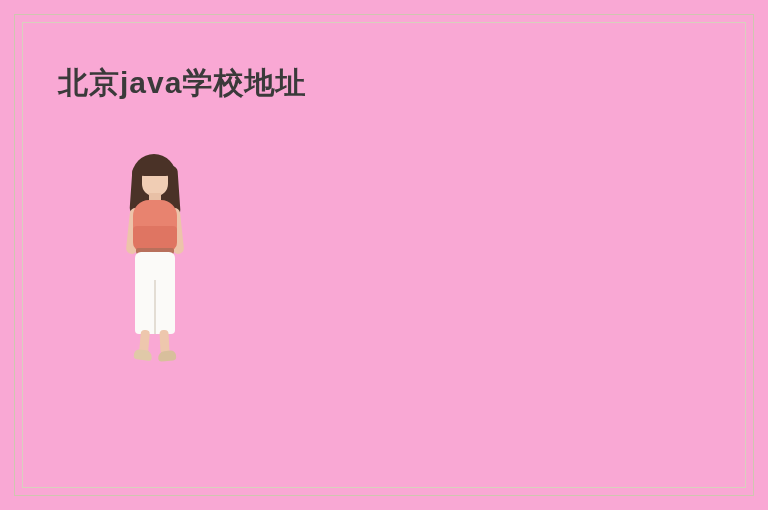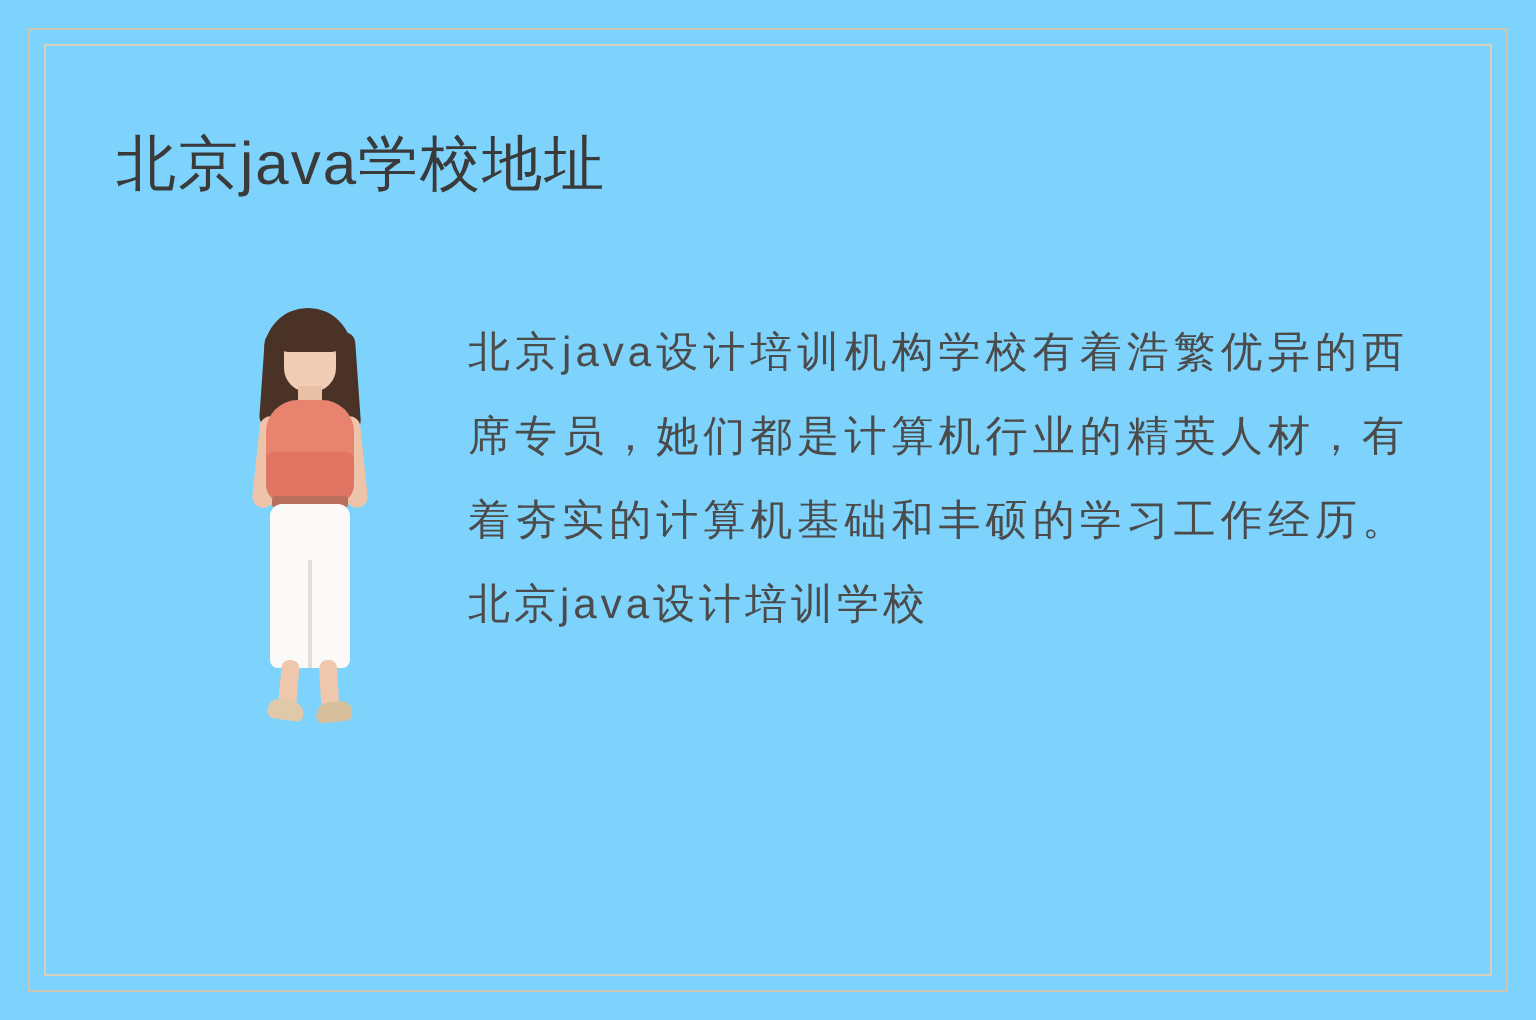--- a/index.html
+++ b/index.html
@@ -10,22 +10,23 @@
     width: 768px;
     height: 510px;
     background: #f6f3ec;
     font-family: "Liberation Sans", sans-serif;
     overflow: hidden;
   }
   .card {
     position: relative;
     width: 768px;
     height: 510px;
-    background: #7dd3fc;
+    background: #f9a8d4;
     box-sizing: border-box;
+    font-weight: bold;
   }
   .frame-outer {
     position: absolute;
     left: 14px;
     top: 14px;
     right: 14px;
     bottom: 14px;
     border: 1px solid #cfc6b0;
     box-sizing: border-box;
   }
@@ -261,15 +262,14 @@
       <div class="fig-top-shade"></div>
       <div class="fig-belt"></div>
       <div class="fig-pants"></div>
       <div class="fig-pants-split"></div>
       <div class="fig-leg-l"></div>
       <div class="fig-leg-r"></div>
       <div class="fig-shoe-l"></div>
       <div class="fig-shoe-r"></div>
     </div>
 
-    <div class="body-text">北京java设计培训机构学校有着浩繁优异的西席专员，她们都是计算机行业的精英人材，有着夯实的计算机基础和丰硕的学习工作经历。北京java设计培训学校</div>
   </div>
 </div>
 
 </body></html>

